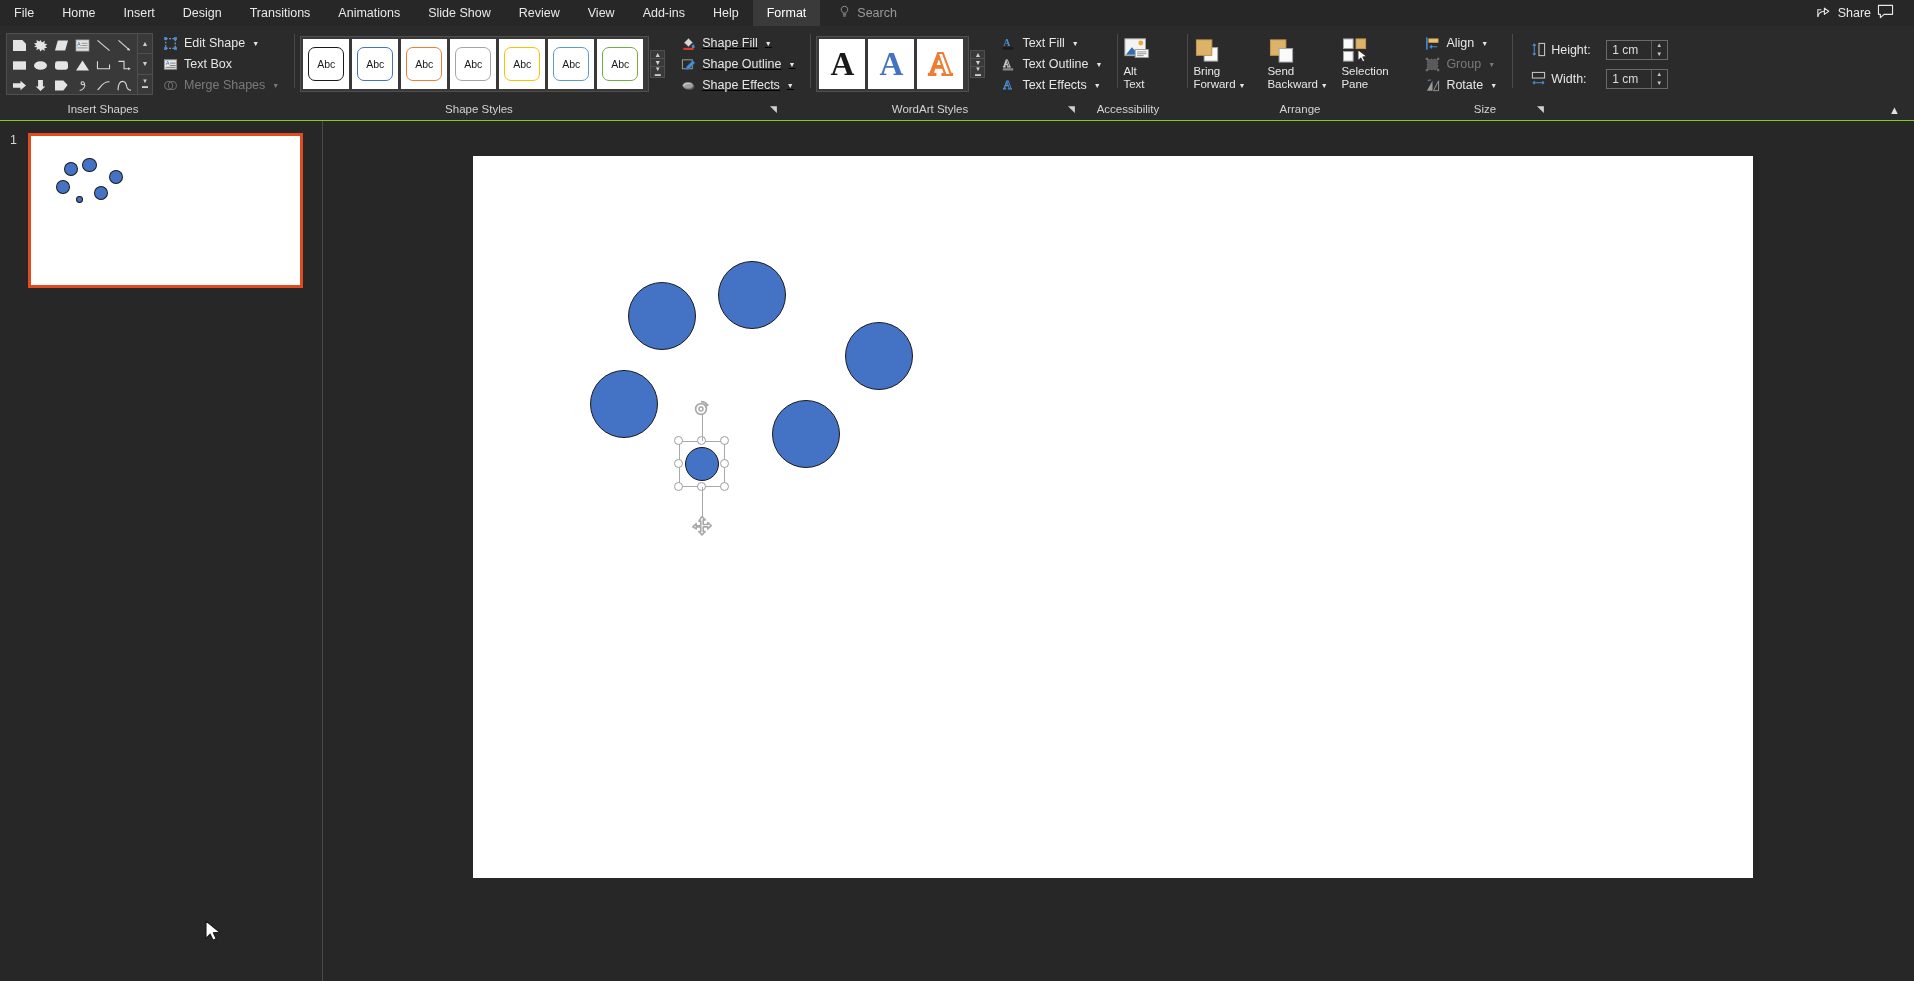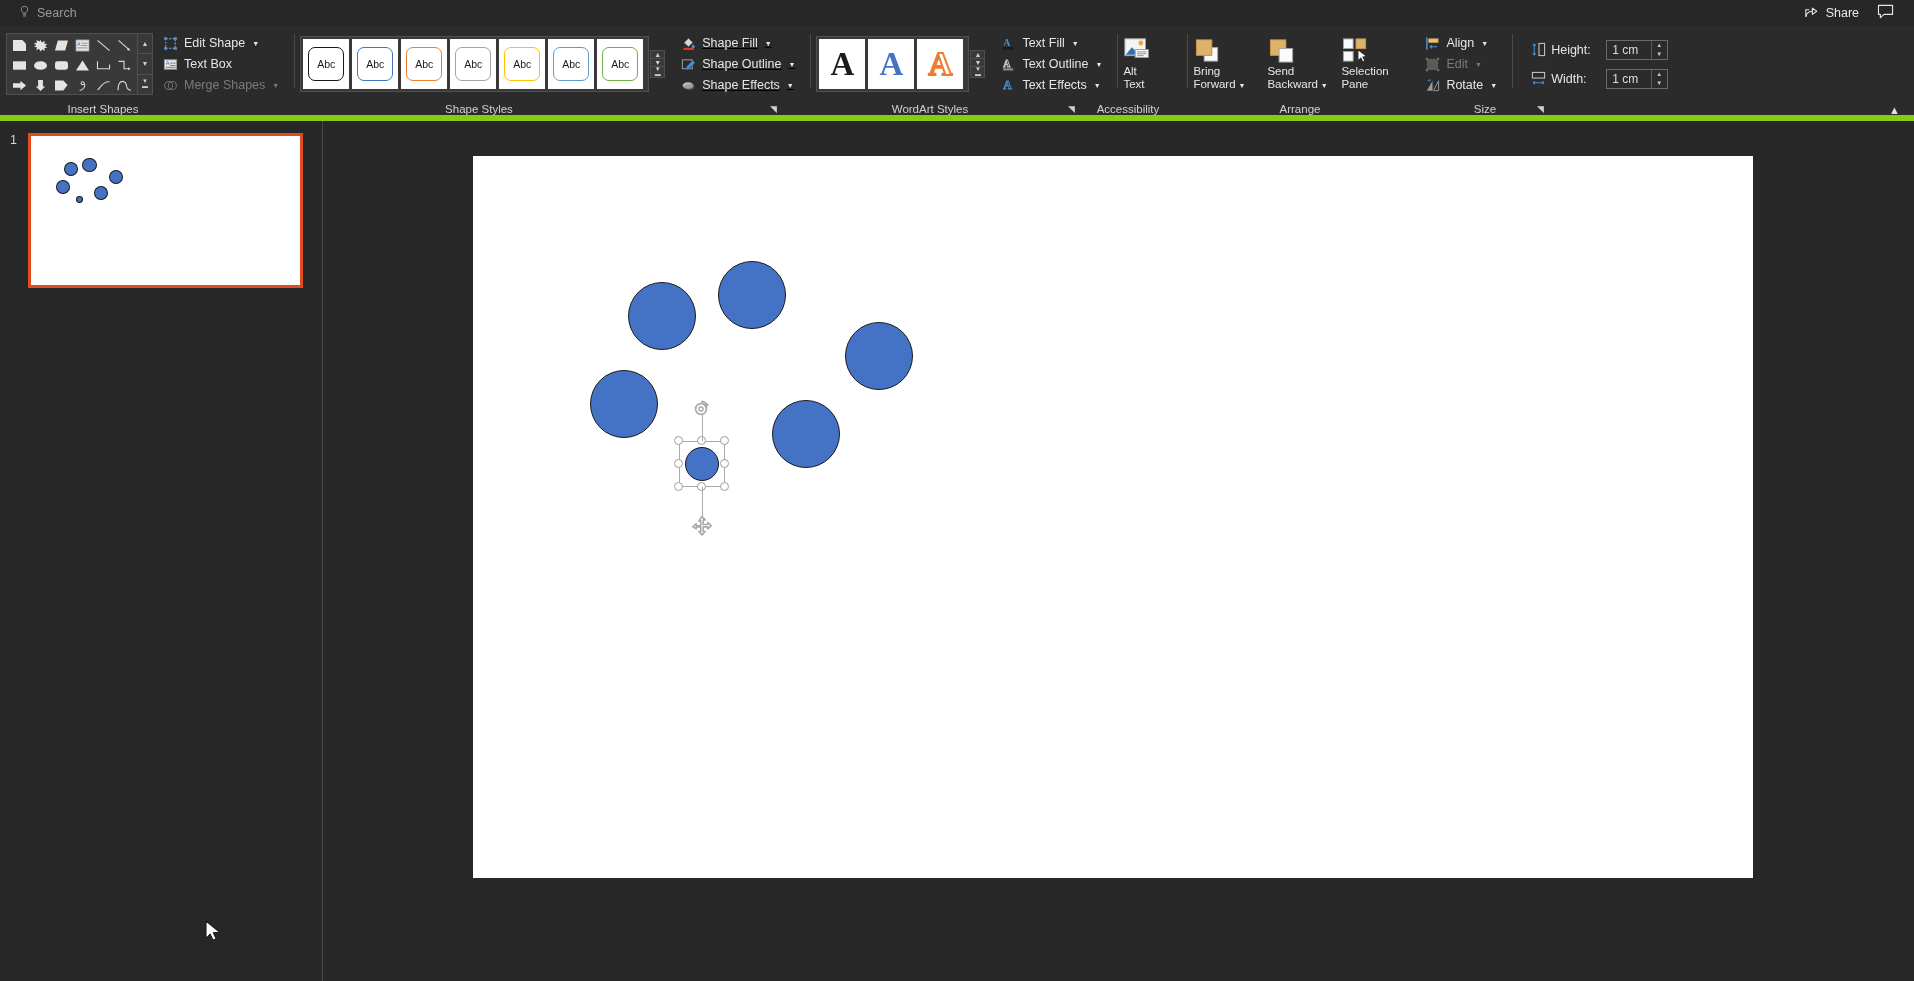--- a/index.html
+++ b/index.html
@@ -32,21 +32,21 @@
   .searchbox {
     display: flex; align-items: center;
     gap: 6px;
     padding-left: 18px;
     color: #9a9a9a;
     font-size: 12.5px;
   }
   .titlebar-right {
     margin-left: auto;
     display: flex; align-items: center;
-    gap: 18px;
+    gap: 6px;
     padding-right: 20px;
     color: #e8e8e8;
     font-size: 12.5px;
   }
   .share-btn { display: flex; align-items: center; gap: 7px; cursor: default; }
 
   
   .ribbon {
     height: 76px;
     background: #2b2b2b;
@@ -64,21 +64,21 @@
   .rgroup + .rgroup::before {
     content: "";
     position: absolute;
     left: 0; top: 8px; bottom: 14px;
     width: 1px; background: #4a4a4a;
   }
   .grouplabel-row {
     height: 19px;
     background: #2b2b2b;
     position: relative;
-    border-bottom: 6px solid #84cc16;
+    border-bottom: 1px solid #84cc16;
   }
   .glabel {
     position: absolute;
     color: #d2d2d2;
     font-size: 11.5px;
     text-align: center;
     top: 1px;
     white-space: nowrap;
   }
   .dlg-launcher {
@@ -312,20 +312,34 @@
     background: #a9a9a9;
   }
   .adorn-ico { position: absolute; }
 
   .cursor { position: absolute; }
 </style>
 </head>
 <body>
 
 <div class="titlebar">
+  <div class="tabs" id="tabs">
+      <div class="tab">File</div>
+      <div class="tab">Home</div>
+      <div class="tab">Insert</div>
+      <div class="tab">Design</div>
+      <div class="tab">Transitions</div>
+      <div class="tab">Animations</div>
+      <div class="tab">Slide Show</div>
+      <div class="tab">Review</div>
+      <div class="tab">View</div>
+      <div class="tab">Add-ins</div>
+      <div class="tab">Help</div>
+      <div class="tab active">Format</div>
+    </div>
   <div class="searchbox">
     <span>
       <svg width="13" height="13" viewBox="0 0 16 16">
           <path d="M8 1.5a4 4 0 00-2.4 7.2c.4.3.6.8.6 1.3h3.6c0-.5.2-1 .6-1.3A4 4 0 008 1.5z" fill="none" stroke="#9a9a9a" stroke-width="1.1"></path>
           <path d="M6.4 12h3.2M6.8 13.6h2.4" stroke="#9a9a9a" stroke-width="1.1" stroke-linecap="round"></path>
         </svg>
     </span>
     <span>Search</span>
   </div>
   <div class="titlebar-right">
@@ -669,21 +683,21 @@
       <div class="smallbtn disabled">
         <span class="ico">
           <svg width="15" height="15" viewBox="0 0 16 16">
               <rect x="2.5" y="2.5" width="11" height="11" fill="#5a5a5a" stroke="#6e6e6e" stroke-width="1" stroke-dasharray="2 1.4"></rect>
               <rect x=".8" y=".8" width="2.4" height="2.4" fill="#6e6e6e"></rect>
               <rect x="12.8" y=".8" width="2.4" height="2.4" fill="#6e6e6e"></rect>
               <rect x=".8" y="12.8" width="2.4" height="2.4" fill="#6e6e6e"></rect>
               <rect x="12.8" y="12.8" width="2.4" height="2.4" fill="#6e6e6e"></rect>
             </svg>
         </span>
-        <span>Edit</span>
+        <span>Group</span>
         <span class="caret">▼</span>
       </div>
       <div class="smallbtn">
         <span class="ico">
           <svg width="15" height="15" viewBox="0 0 16 16">
               <path d="M2 13.5L8 3v10.5z" fill="#9a9a9a"></path>
               <path d="M9 13.5L14.5 3v10.5z" fill="none" stroke="#9a9a9a" stroke-width="1"></path>
               <path d="M3 3.2a3.2 3.2 0 013.4-.8" fill="none" stroke="#4a90d9" stroke-width="1.1"></path>
             </svg>
         </span>

